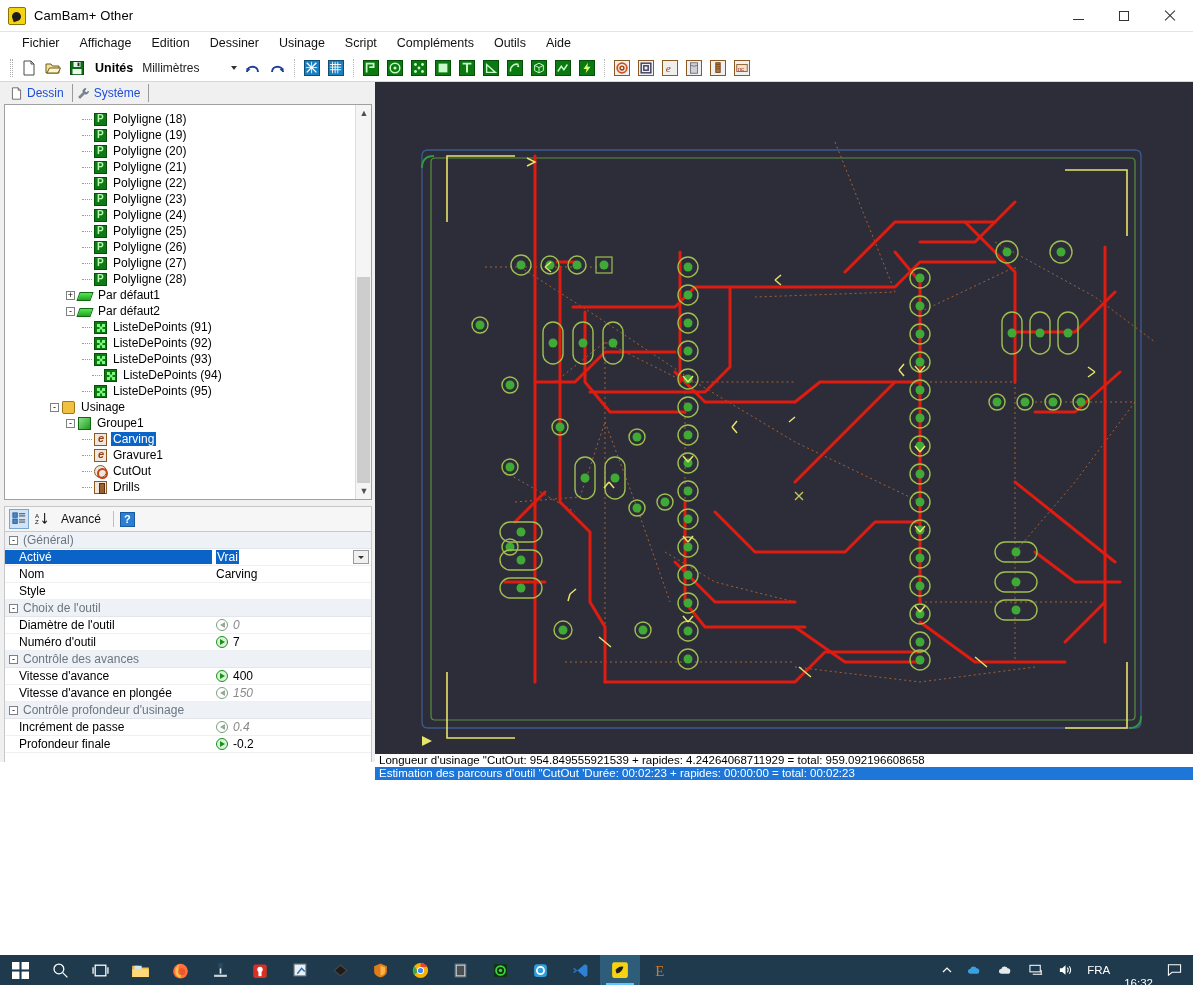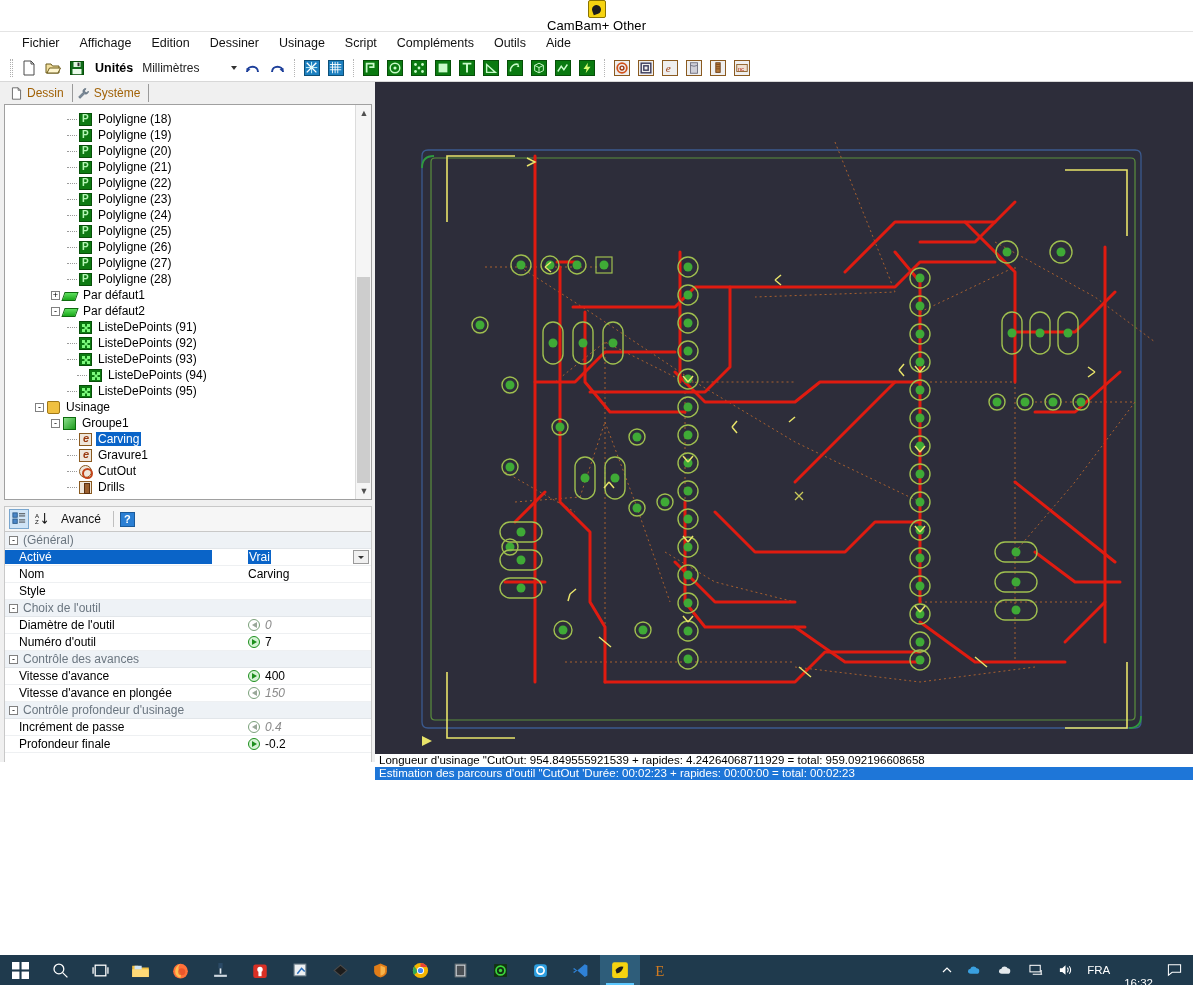--- a/index.html
+++ b/index.html
@@ -11,21 +11,20 @@
     font-size: 12px;
     background: #ffffff;
   }
   #app { position: relative; width: 1193px; height: 985px; background:#f0f0f0; }
 
   
   .titlebar {
     position:absolute; left:0; top:0; width:1193px; height:32px;
     background:#ffffff; display:flex; align-items:center;
     border-bottom:1px solid #e4e4e4;
-    flex-direction:column;
   }
   .app-icon {
     width:18px; height:18px; margin-left:8px; margin-right:8px;
     background:#f6d310; border:1px solid #8a7400; border-radius:2px;
     position:relative; flex:none;
   }
   .app-icon::after{
     content:""; position:absolute; left:3px; top:4px; width:9px; height:9px;
     background:#1d1d1d; border-radius:50% 50% 50% 0; transform:rotate(-20deg);
   }
@@ -72,31 +71,31 @@
   .g-icon{ width:16px;height:16px;background:#0a7a10;border:1px solid #064f08;position:relative;}
   .b-icon{ width:16px;height:16px;background:#1b7fbf;border:1px solid #0d4f77;position:relative;}
   .o-icon{ width:16px;height:16px;background:#efefef;border:1px solid #8a5a20;position:relative;}
 
   
   .tabs{
     position:absolute; left:0; top:82px; width:375px; height:20px;
     background:#f0f0f0; display:flex; align-items:flex-end; padding-left:6px;
   }
   .tab{
-    display:flex;align-items:center;gap:4px;padding:2px 8px 2px 4px;font-size:12px;color:#a16207;
+    display:flex;align-items:center;gap:4px;padding:2px 8px 2px 4px;font-size:12px;color:#1d4ed8;
     border-right:1px solid #9a9a9a; cursor:default;
   }
   .tab.active{ background:#f0f0f0; }
 
   
   .treepanel{
     position:absolute; left:4px; top:104px; width:368px; height:396px;
     background:#ffffff; border:1px solid #a0a0a0; overflow:hidden;
   }
-  .tree{ position:absolute; left:0; top:6px; width:350px; }
+  .tree{ position:absolute; left:15px; top:6px; width:350px; }
   .tnode{ display:flex; align-items:center; height:16px; font-size:12px; color:#000; white-space:nowrap; cursor:default;}
   .texp{ width:9px;height:9px;border:1px solid #808080;background:#fff;display:flex;
          align-items:center;justify-content:center;font-size:9px;line-height:7px;color:#000;margin-right:3px;flex:none;}
   .tdots{ width:10px;height:1px;border-top:1px dotted #9a9a9a; margin-right:2px; flex:none;}
   .ticon{ width:13px;height:13px;margin-right:4px;flex:none;position:relative;}
   .tlabel{ padding:0 2px; }
   .tlabel.sel{ background:#0a64c8; color:#fff; }
 
   
   .ic-poly{ background:#0d7a12;border:1px solid #064f08; }
@@ -138,21 +137,21 @@
   .propgrid{
     position:absolute; left:4px; top:532px; width:368px; height:230px;
     background:#ffffff; border-left:1px solid #c8c8c8;border-right:1px solid #c8c8c8;
     font-size:12px;
   }
   .pg-cat{ display:flex;align-items:center;height:17px;background:#eef2f6;color:#6b7680;
            border-bottom:1px solid #e2e6ea; padding-left:4px;}
   .pg-cat .texp{ margin-right:5px;}
   .pg-row{ display:flex;align-items:center;height:17px;border-bottom:1px solid #eef0f2;}
   .pg-name{ width:207px;padding-left:14px;color:#000;white-space:nowrap;overflow:hidden;}
-  .pg-val{ flex:1;display:flex;align-items:center;padding-left:4px;color:#000;white-space:nowrap;margin-left:32px;}
+  .pg-val{ flex:1;display:flex;align-items:center;padding-left:4px;color:#000;white-space:nowrap;}
   .pg-row.sel .pg-name{ background:#0a64c8;color:#fff;width:207px;}
   .pg-row.sel .pg-val{ background:#fff; }
   .val-sel{ background:#0a64c8;color:#fff;padding:0 1px;}
   .dd-btn{ margin-left:auto;width:16px;height:14px;border:1px solid #9a9a9a;background:#f0f0f0;
            display:flex;align-items:center;justify-content:center;margin-right:2px;}
   .dd-btn span{ border-left:3px solid transparent;border-right:3px solid transparent;border-top:3.5px solid #333;display:block;}
   .arrow-ic{ width:12px;height:12px;border-radius:50%;border:1px solid #7aa07a;margin-right:5px;
              display:flex;align-items:center;justify-content:center;flex:none;background:#fff;}
   .arrow-ic.on{ border-color:#1d8f1d;background:#d6f3d6;}
   .arrow-ic i{ display:block;border-top:3px solid transparent;border-bottom:3px solid transparent;}

